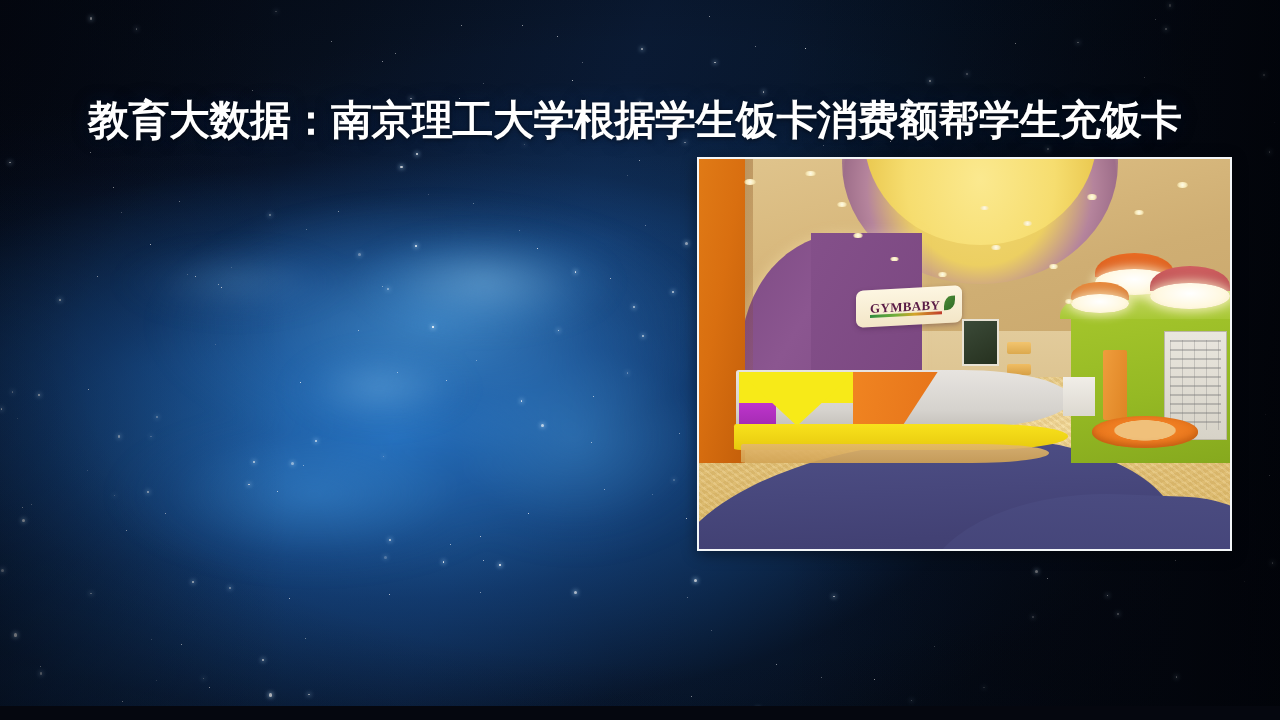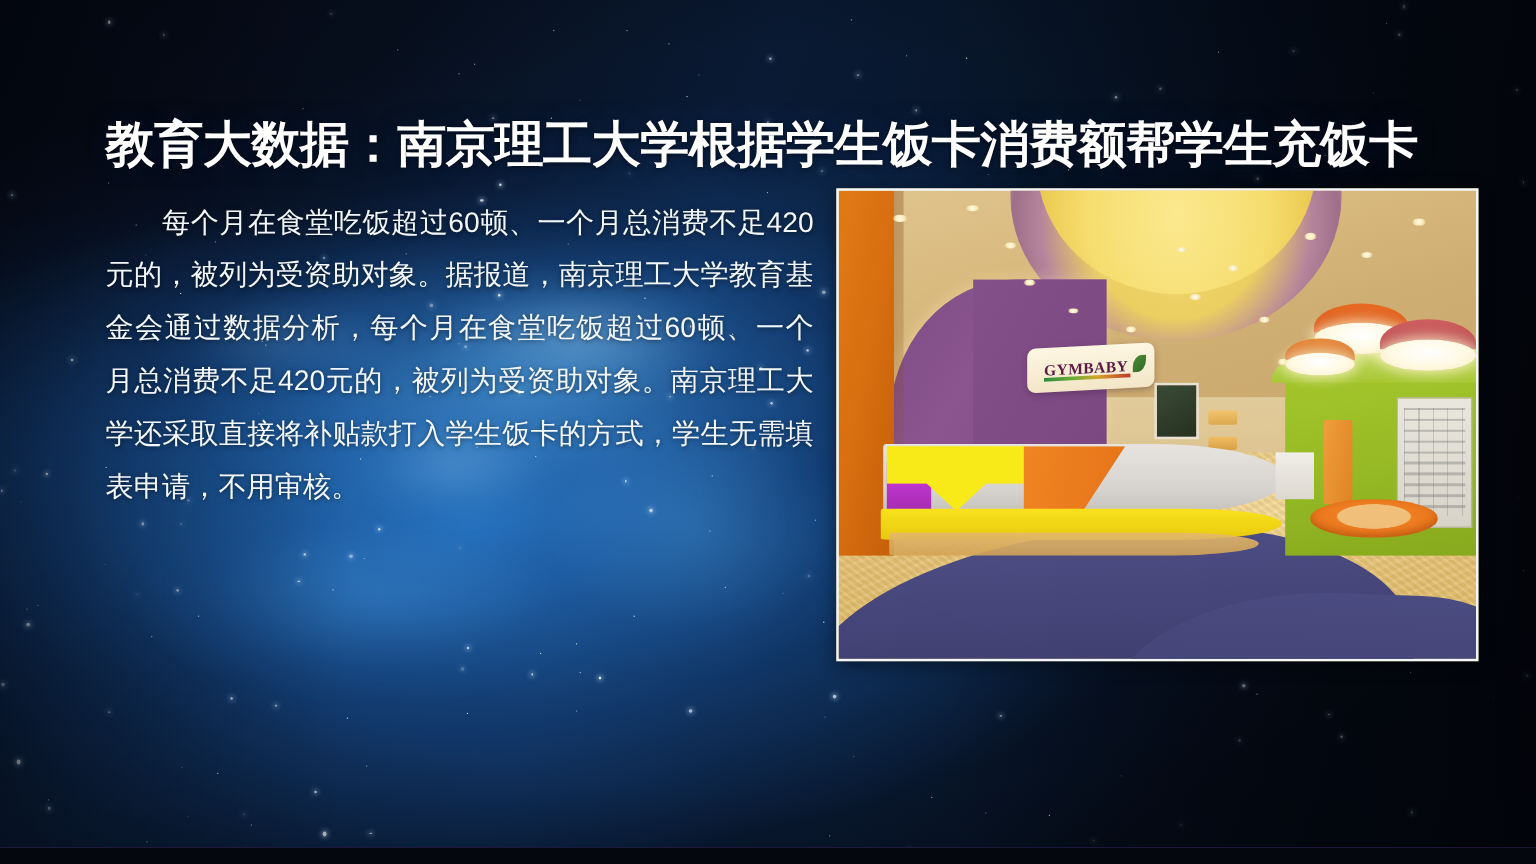--- a/index.html
+++ b/index.html
@@ -573,21 +573,20 @@
       <div class="star" style="left: 711px; top: 630.1px; width: 1px; height: 1px; opacity: 0.34; box-shadow: none;"></div>
       <div class="star" style="left: 714.3px; top: 61.7px; width: 1.5px; height: 1.5px; opacity: 0.68;"></div>
       <div class="star" style="left: 1117.3px; top: 612.6px; width: 2.2px; height: 2.2px; opacity: 0.65;"></div>
       <div class="star" style="left: 248.4px; top: 483.9px; width: 1.5px; height: 1.5px; opacity: 0.76;"></div>
       <div class="star" style="left: 113.6px; top: 494.9px; width: 1.5px; height: 1.5px; opacity: 0.33;"></div>
     </div>
   <div class="bg-layer bg-vignette"></div>
 
   <div class="slide-title">教育大数据：南京理工大学根据学生饭卡消费额帮学生充饭卡</div>
 
-  <div class="body-text">每个月在食堂吃饭超过60顿、一个月总消费不足420元的，被列为受资助对象。据报道，南京理工大学教育基金会通过数据分析，每个月在食堂吃饭超过60顿、一个月总消费不足420元的，被列为受资助对象。南京理工大学还采取直接将补贴款打入学生饭卡的方式，学生无需填表申请，不用审核。</div>
 
   <div class="photo-frame">
     <div class="photo-inner">
 
       <div class="ph-ceiling"></div>
       <div class="ph-backwall"></div>
       <div class="ph-recess-outer"></div>
       <div class="ph-recess-inner"></div>
 
       <div class="ph-floor"></div>

